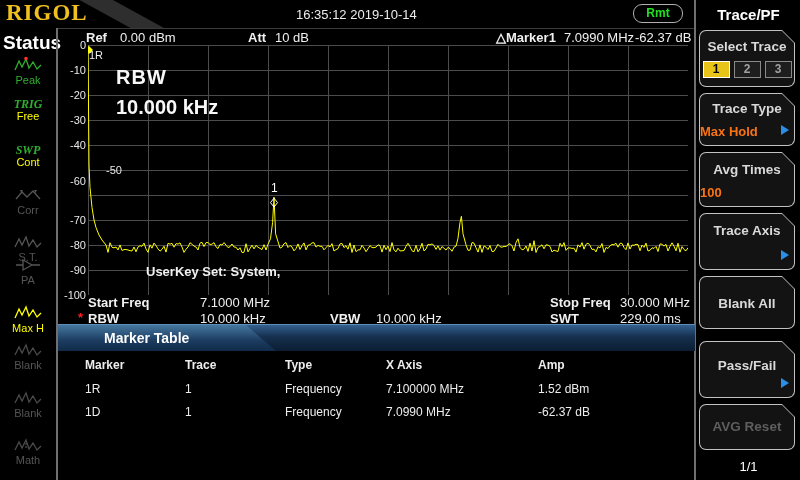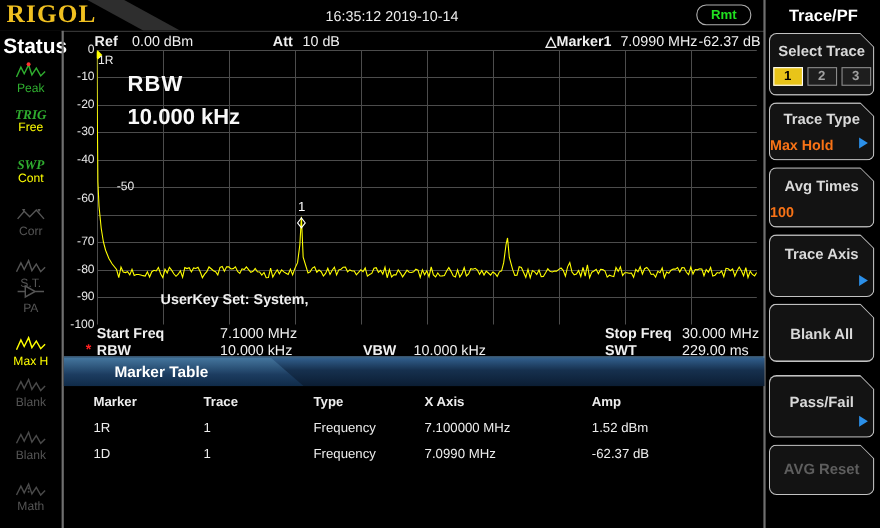--- a/index.html
+++ b/index.html
@@ -295,14 +295,15 @@
         <span class="arrow" style="right:5px;bottom:9px;"></span>
       </div>
     </div>
 
     <div class="sbtn" style="top:404px;height:46px;">
       <div class="sbtn-in">
         <span class="sbtn-lbl disabled-lbl" style="top:14px;">AVG Reset</span>
       </div>
     </div>
 
+    <div class="page-ind">1/1</div>
   </div>
 </div>
 
 </body></html>

